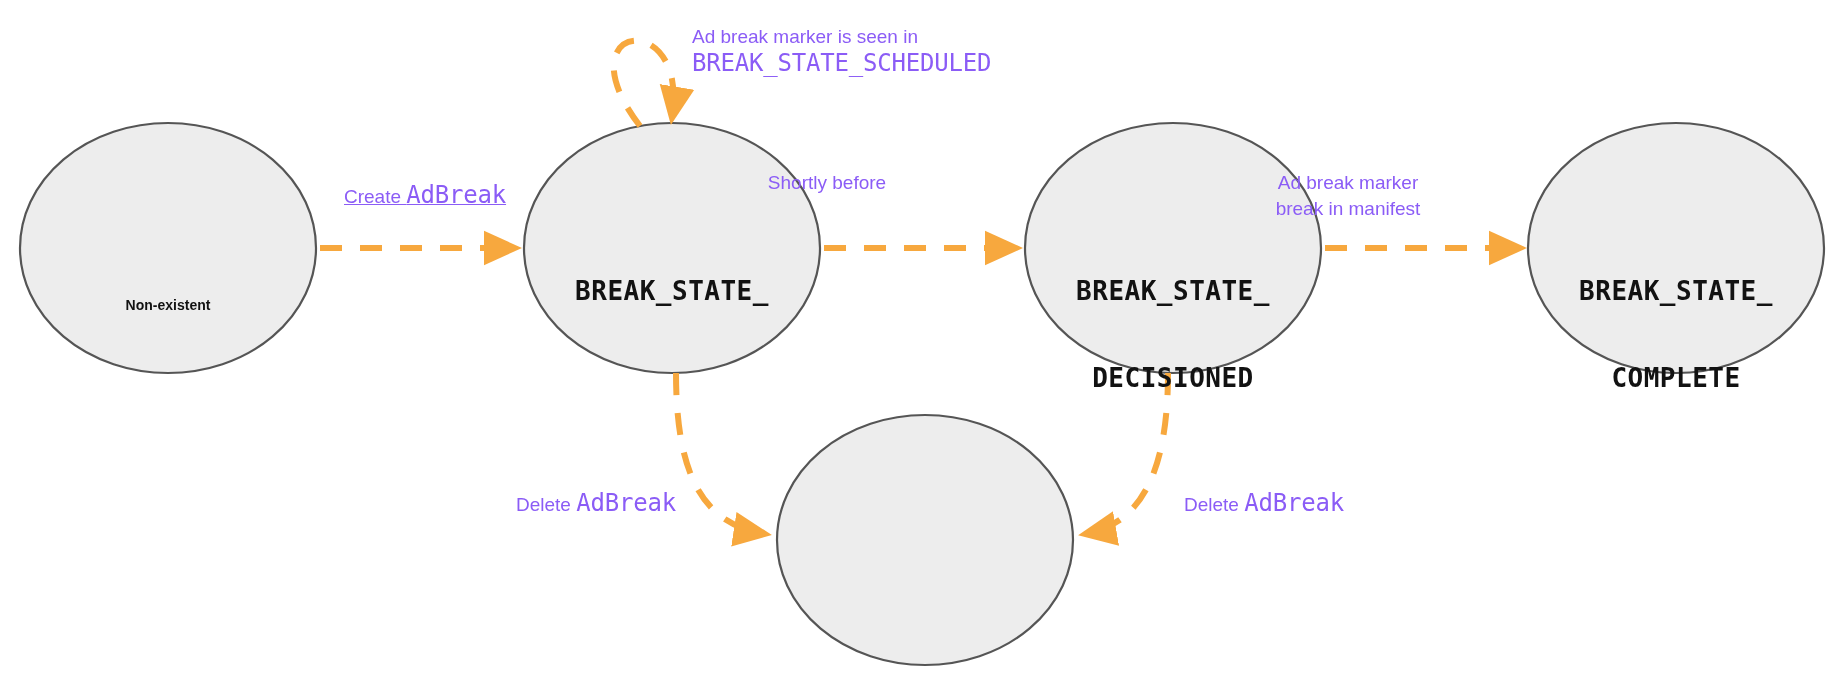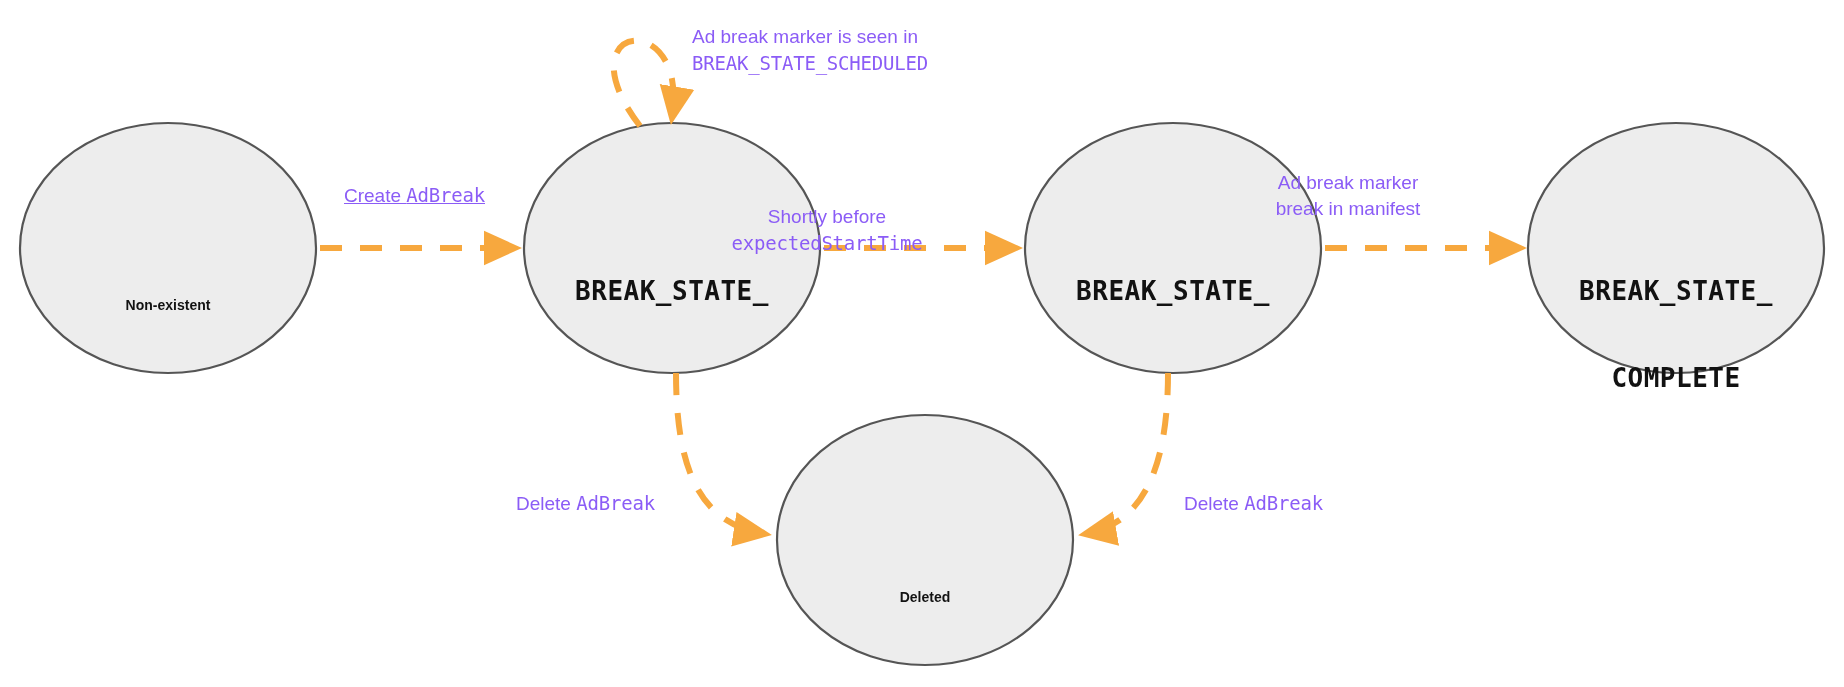--- a/index.html
+++ b/index.html
@@ -56,21 +56,21 @@
     font-size: 19px;
     line-height: 26px;
     color: #8b5cf6;
     white-space: nowrap;
   }
   .edge-label .sans {
     font-family: "Liberation Sans", sans-serif;
   }
   .edge-label .mono {
     font-family: "DejaVu Sans Mono", "Liberation Mono", monospace;
-    font-size: 19px;
+    font-size: 24px;
     letter-spacing: -0.2px;
   }
   .edge-label .row {
     display: block;
   }
   .ta-left   { text-align: left; }
   .ta-center { text-align: center; }
 </style>
 </head>
 <body>
@@ -116,45 +116,42 @@
   <div class="node-label sans-bold" style="left:18px; top:233px; width:300px;">
     <span class="ln">Non-existent</span>
   </div>
 
   <div class="node-label mono-bold" style="left:522px; top:219px; width:300px;">
     <span class="ln">BREAK_STATE_</span>
   </div>
 
   <div class="node-label mono-bold" style="left:1023px; top:219px; width:300px;">
     <span class="ln">BREAK_STATE_</span>
+    <span class="ln">DECISIONED</span>
   </div>
 
   <div class="node-label mono-bold" style="left:1526px; top:219px; width:300px;">
     <span class="ln">BREAK_STATE_</span>
     <span class="ln">COMPLETE</span>
   </div>
 
-  <div class="node-label sans-bold" style="left:775px; top:525px; width:300px;">
-    <span class="ln">Deleted</span>
-  </div>
 
   <div class="edge-label ta-left" style="left:344px; top:182px;text-decoration:underline;">
     <span class="row">
       <span class="sans">Create </span><span class="mono">AdBreak</span>
     </span>
   </div>
 
   <div class="edge-label ta-left" style="left:692px; top:24px;">
     <span class="row"><span class="sans">Ad break marker is seen in</span></span>
     <span class="row"><span class="mono">BREAK_STATE_SCHEDULED</span></span>
   </div>
 
-  <div class="edge-label ta-center" style="left:727px; top:170px; width:200px;margin-top:34px;">
+  <div class="edge-label ta-center" style="left:727px; top:170px; width:200px;">
     <span class="row"><span class="sans">Shortly before</span></span>
-    <span class="row"><span class="mono">expectedStartTime</span></span>
   </div>
 
   <div class="edge-label ta-center" style="left:1258px; top:170px; width:180px;">
     <span class="row"><span class="sans">Ad break marker</span></span>
     <span class="row"><span class="sans">break in manifest</span></span>
   </div>
 
   <div class="edge-label ta-left" style="left:516px; top:490px;">
     <span class="row">
       <span class="sans">Delete </span><span class="mono">AdBreak</span>

